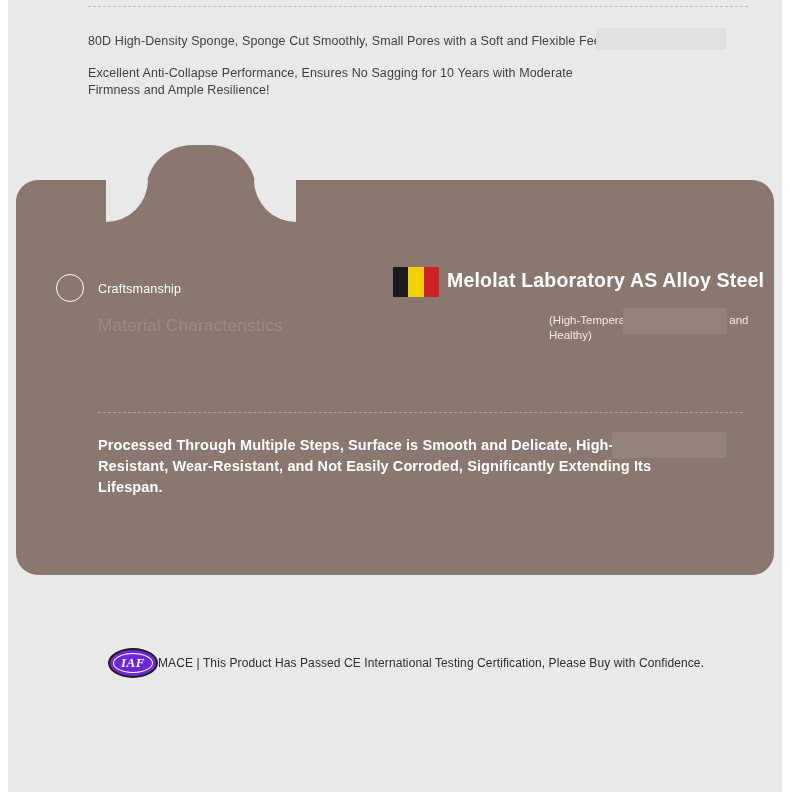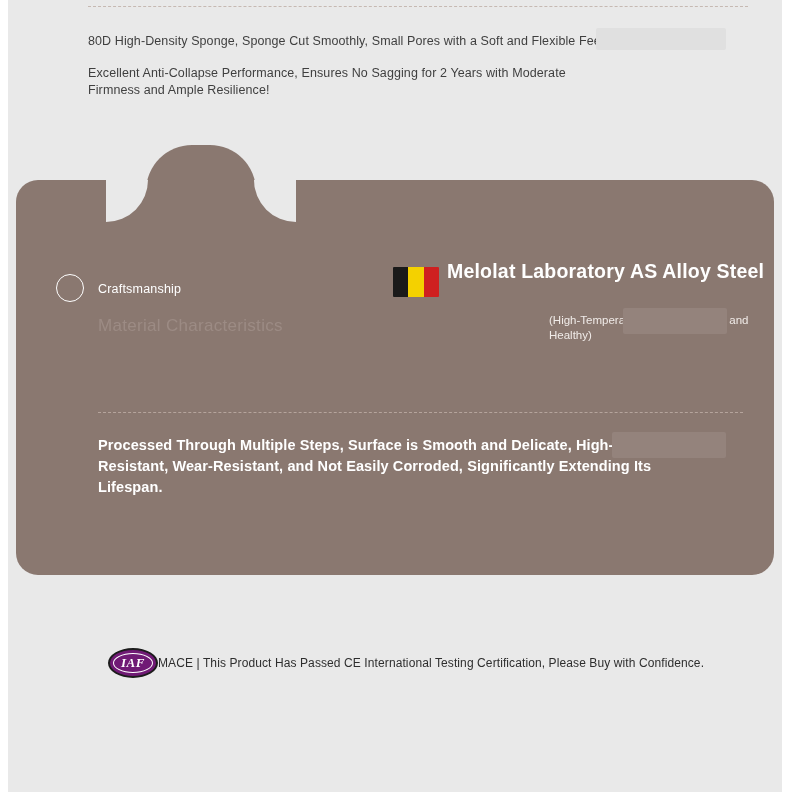--- a/index.html
+++ b/index.html
@@ -153,21 +153,21 @@
     overflow: hidden;
   }
   .flag span { display: block; height: 100%; }
   .flag .f1 { width: 33.33%; background: #1a1a1a; }
   .flag .f2 { width: 33.33%; background: #f4d100; }
   .flag .f3 { width: 33.34%; background: #cf2020; }
 
   .steel-title {
     position: absolute;
     left: 431px;
-    top: 115px;
+    top: 124px;
     font-size: 19.5px;
     font-weight: bold;
     color: #ffffff;
     letter-spacing: 0.2px;
     white-space: nowrap;
   }
   .steel-sub {
     position: absolute;
     left: 533px;
     top: 168px;
@@ -207,21 +207,21 @@
     position: absolute;
     left: 100px;
     top: 648px;
     display: flex;
     align-items: center;
   }
   .iaf-badge {
     width: 50px;
     height: 30px;
     border-radius: 50%;
-    background: #701a75;
+    background: #6d28d9;
     color: #ffffff;
     display: flex;
     align-items: center;
     justify-content: center;
     font-size: 13px;
     font-style: italic;
     font-weight: bold;
     font-family: "Liberation Serif", serif;
     letter-spacing: 0.5px;
     border: 2px solid #1c1c1c;
@@ -251,21 +251,21 @@
   }
 </style>
 </head>
 <body>
 
 <div class="page">
 
   <div class="top-block">
     <div class="top-divider"></div>
     <div class="top-line-1">80D High-Density Sponge, Sponge Cut Smoothly, Small Pores with a Soft and Flexible Feel,</div>
-    <div class="top-line-2">Excellent Anti-Collapse Performance, Ensures No Sagging for 2 Years with Moderate Firmness and Ample Resilience!</div>
+    <div class="top-line-2">Excellent Anti-Collapse Performance, Ensures No Sagging for 10 Years with Moderate Firmness and Ample Resilience!</div>
   </div>
   <div class="ghost-bar" style="left:588px; top:28px; width:130px; height:22px;"></div>
 
   <div class="card-wrap">
     <div class="notch"></div>
     <div class="notch-fill"></div>
     <div class="card"></div>
     <div class="notch-left-curve"></div>
     <div class="notch-right-curve"></div>
 

